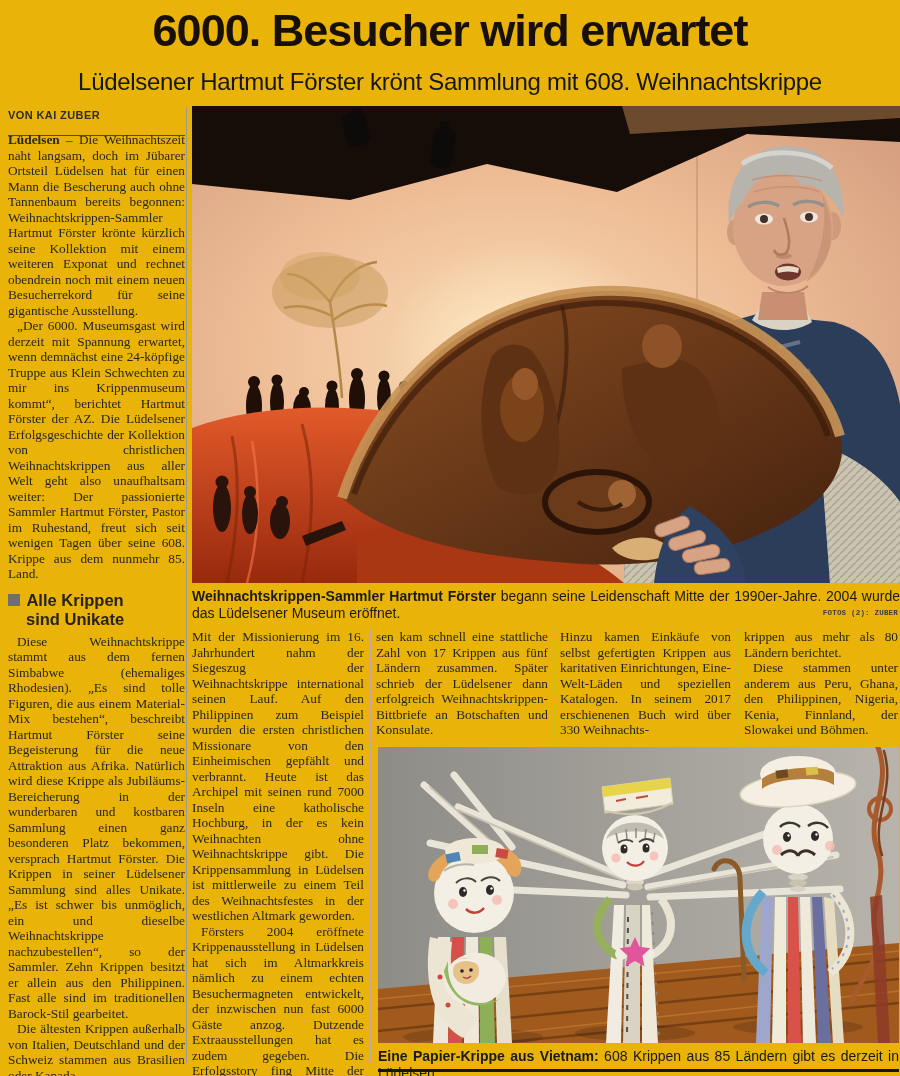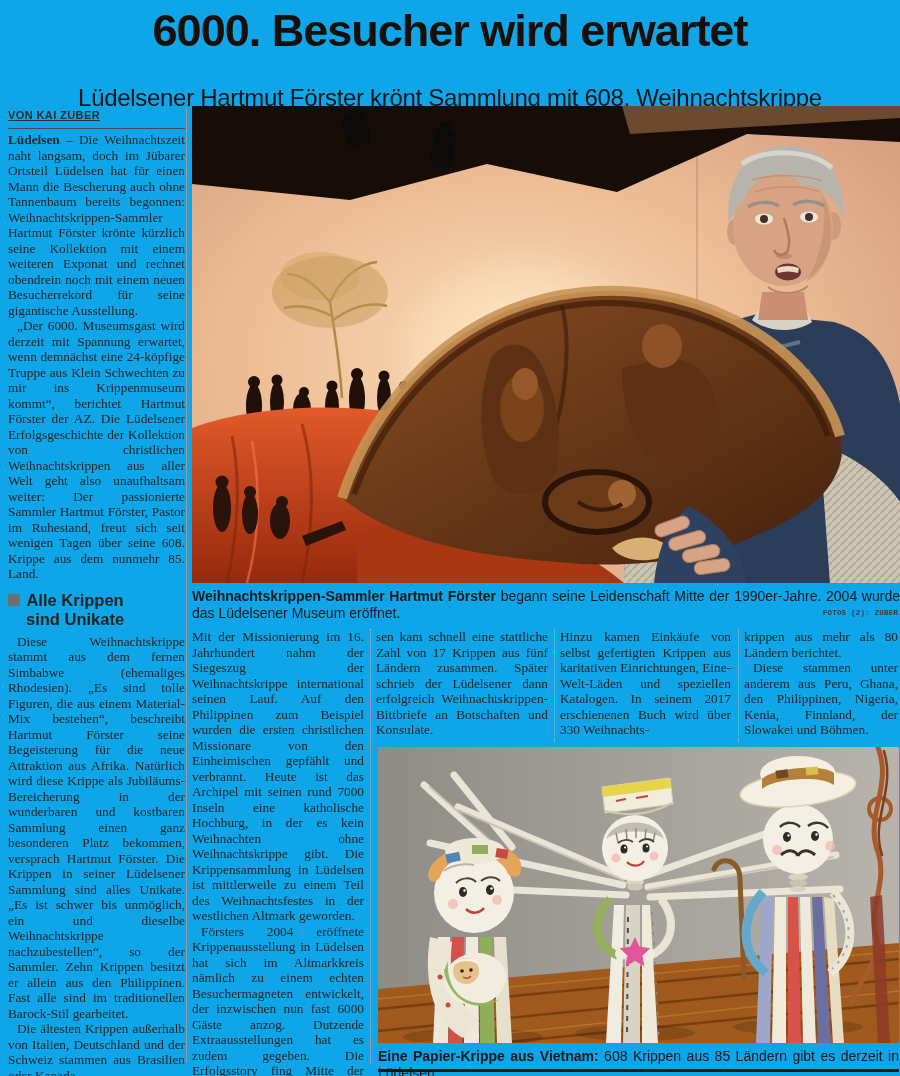--- a/index.html
+++ b/index.html
@@ -1,30 +1,30 @@
 <!DOCTYPE html>
 <html lang="de" style="--c-headline: #181008; --c-body: #262626; --c-caption: #1a1a1a; --c-rule: #9a9a9a; --c-sqr: #6f6f6f; --c-bottom: #151515; --c-credit: #3c3c3c;"><head>
 <meta charset="utf-8">
 <style>
   :root{
     --c-headline:#181008; --c-body:#262626; --c-caption:#1a1a1a;
     --c-rule:#9a9a9a; --c-sqr:#6f6f6f; --c-bottom:#151515; --c-credit:#3c3c3c;
   }
   html,body{margin:0;padding:0;background:#e8e8e8;}
-  .page{position:relative;width:900px;height:1076px;background:#0ea5e9;margin:0 auto;
+  .page{position:relative;width:900px;height:1076px;background:#eab308;margin:0 auto;
         font-family:"Liberation Serif",serif;color:var(--c-body);overflow:hidden;}
   .headline{position:absolute;top:2px;left:0;right:0;margin:0;text-align:center;
     font-family:"Liberation Sans",sans-serif;font-weight:700;font-size:45px;line-height:58px;
     letter-spacing:-1px;color:var(--c-headline);}
-  .subheadline{position:absolute;top:67px;left:0;right:0;margin:16px;text-align:center;
+  .subheadline{position:absolute;top:67px;left:0;right:0;margin:0;text-align:center;
     font-family:"Liberation Sans",sans-serif;font-weight:400;font-size:24px;line-height:30px;
     letter-spacing:-0.3px;color:#161616;}
   .byline{position:absolute;left:8px;top:109px;width:177px;
     font-family:"Liberation Sans",sans-serif;font-weight:700;font-size:11px;letter-spacing:.4px;
-    color:#2d2d2d;padding-bottom:7px;border-bottom:1.5px solid #4a4a4a;text-decoration:underline;}
+    color:#2d2d2d;padding-bottom:14px;border-bottom:1.5px solid #4a4a4a;}
   .col{position:absolute;font-size:13.3px;line-height:15.5px;text-align:justify;color:var(--c-body);}
   .col p{margin:0;}
   .col p.ind{text-indent:9px;}
   .col1{left:8px;top:132px;width:177px;}
   .col2{left:192px;top:629px;width:172px;}
   .col3{left:376px;top:629px;width:172px;}
   .col4{left:560px;top:629px;width:171px;}
   .col5{left:744px;top:629px;width:154px;}
   .dateline{font-weight:700;}
   .subhead{display:flex;gap:6px;margin:9px 0 5px 0;font-family:"Liberation Sans",sans-serif;

